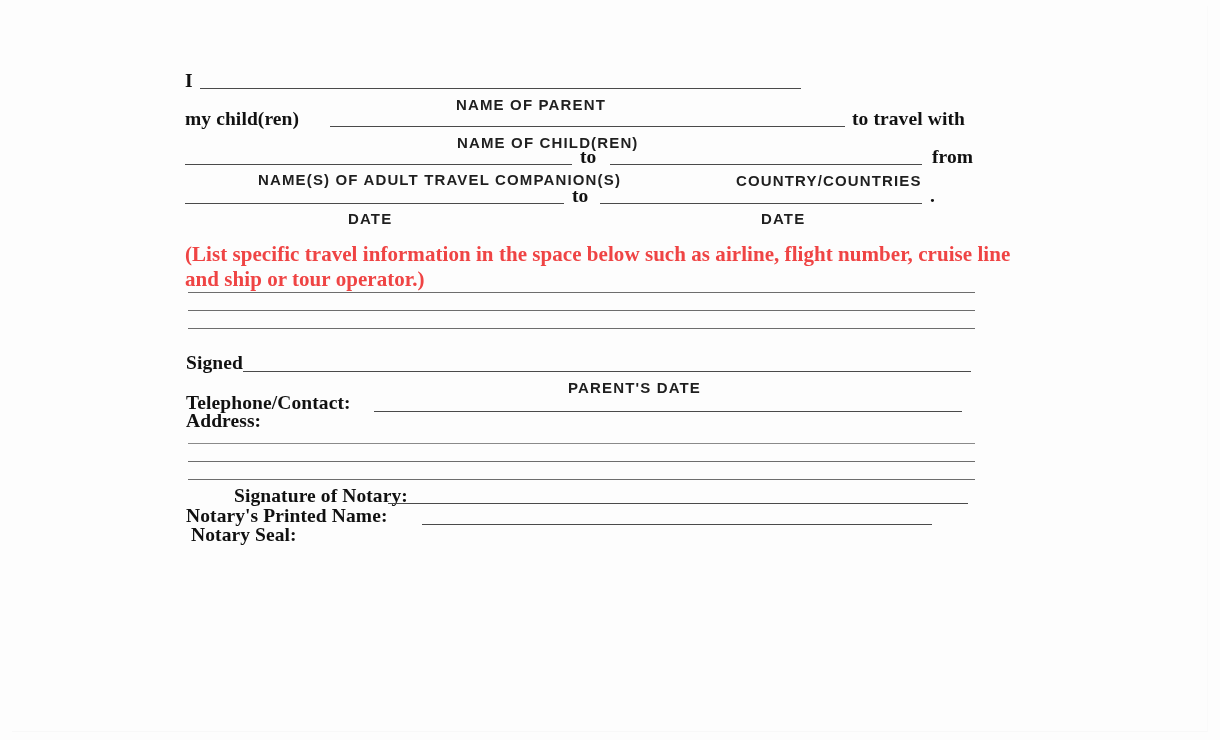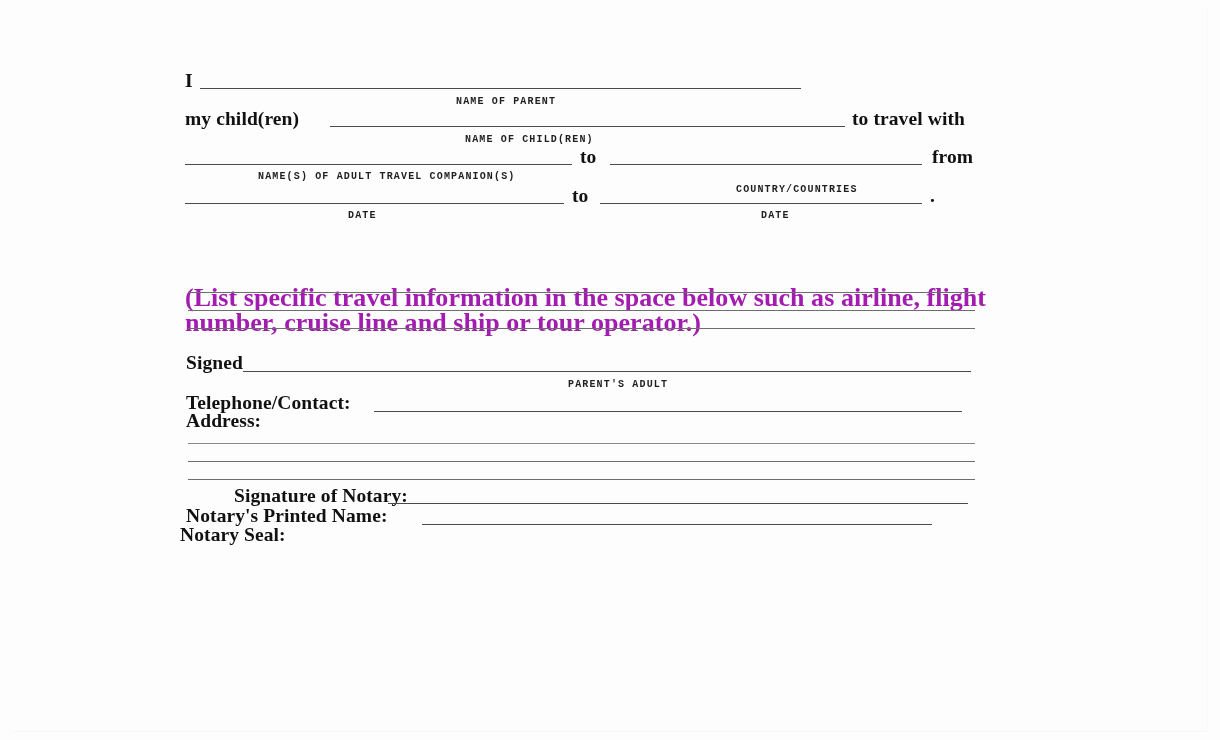--- a/index.html
+++ b/index.html
@@ -49,50 +49,49 @@
   .body-text {
     font-size: 19.5px;
     font-weight: 700;
     letter-spacing: 0.1px;
     color: #111111;
     line-height: 1;
   }
 
   .caption {
     position: absolute;
-    font-size: 10px;
+    font-size: 15px;
     font-weight: 600;
     letter-spacing: 1.15px;
     color: #1f1f1f;
     white-space: nowrap;
-    font-family: Liberation Mono, monospace;
+    font-family: Liberation Sans, sans-serif;
   }
 
   
   .rule {
     position: absolute;
     height: 0;
     border-top: 1.3px solid #4a4a4a;
   }
   .rule.thin {
     border-top: 1.1px solid #6d6d6d;
   }
   .rule.soft {
     border-top: 1.1px solid #8a8a8a;
   }
 
   .para {
     position: absolute;
-    font-size: 26px;
+    font-size: 21px;
     font-weight: 700;
-    color: #a21caf;
+    color: #ef4444;
     line-height: 25px;
     width: 860px;
     letter-spacing: 0.05px;
-    margin-top: 43px;
   }
 </style>
 </head>
 <body>
 
 <div id="page">
   <div id="page-edge"></div>
 
   <div id="content">
 
@@ -102,33 +101,33 @@
 
 
     <div class="caption" style="left:456px; top:96px;">NAME OF PARENT</div>
 
     <div class="row body-text" style="left:185px; top:109px;">my child(ren)</div>
 
     <div class="rule" style="left:330px; top:126px; width:515px;"></div>
 
     <div class="row body-text" style="left:852px; top:109px;">to travel with</div>
 
-    <div class="caption" style="left:457px; top:134px;margin-left:8px;">NAME OF CHILD(REN)</div>
+    <div class="caption" style="left:457px; top:134px;">NAME OF CHILD(REN)</div>
 
     <div class="rule" style="left:185px; top:164px; width:387px;"></div>
 
     <div class="row body-text" style="left:580px; top:147px;">to</div>
 
     <div class="rule" style="left:610px; top:164px; width:312px;"></div>
 
     <div class="row body-text" style="left:932px; top:147px;">from</div>
 
     <div class="caption" style="left:258px; top:171px;text-align:center;">NAME(S) OF ADULT TRAVEL COMPANION(S)</div>
 
-    <div class="caption" style="left:736px; top:172px;margin-top:12px;">COUNTRY/COUNTRIES</div>
+    <div class="caption" style="left:736px; top:172px;">COUNTRY/COUNTRIES</div>
 
     <div class="rule" style="left:185px; top:203px; width:379px;"></div>
 
     <div class="row body-text" style="left:572px; top:186px;">to</div>
 
     <div class="rule" style="left:600px; top:203px; width:322px;"></div>
 
     <div class="row body-text" style="left:930px; top:186px;">.</div>
 
     <div class="caption" style="left:348px; top:210px;">DATE</div>
@@ -138,36 +137,36 @@
     <div class="para" style="left:185px; top:242px;">(List specific travel information in the space below such as airline, flight number, cruise line and ship or tour operator.)</div>
 
     <div class="rule thin" style="left:188px; top:292px; width:787px;"></div>
     <div class="rule thin" style="left:188px; top:310px; width:787px;"></div>
     <div class="rule thin" style="left:188px; top:328px; width:787px;"></div>
 
     <div class="row body-text" style="left:186px; top:353px;text-align:right;">Signed</div>
 
     <div class="rule" style="left:243px; top:371px; width:728px;"></div>
 
-    <div class="caption" style="left:568px; top:379px;">PARENT'S ADULT</div>
+    <div class="caption" style="left:568px; top:379px;">PARENT'S DATE</div>
 
     <div class="row body-text" style="left:186px; top:393px;">Telephone/Contact:</div>
 
     <div class="rule" style="left:374px; top:411px; width:588px;"></div>
 
     <div class="row body-text" style="left:186px; top:411px;">Address:</div>
 
     <div class="rule soft" style="left:188px; top:443px; width:787px;"></div>
     <div class="rule thin" style="left:188px; top:461px; width:787px;"></div>
     <div class="rule thin" style="left:188px; top:479px; width:787px;"></div>
 
     <div class="row body-text" style="left:186px; top:486px;margin-left:48px;">Signature of Notary:</div>
 
     <div class="rule" style="left:388px; top:503px; width:580px;"></div>
 
     <div class="row body-text" style="left:186px; top:506px;">Notary's Printed Name:</div>
 
     <div class="rule" style="left:422px; top:524px; width:510px;"></div>
 
-    <div class="row body-text" style="left:180px; top:525px;">Notary Seal:</div>
+    <div class="row body-text" style="left:191px; top:525px;">Notary Seal:</div>
 
   </div>
 </div>
 
 </body></html>

